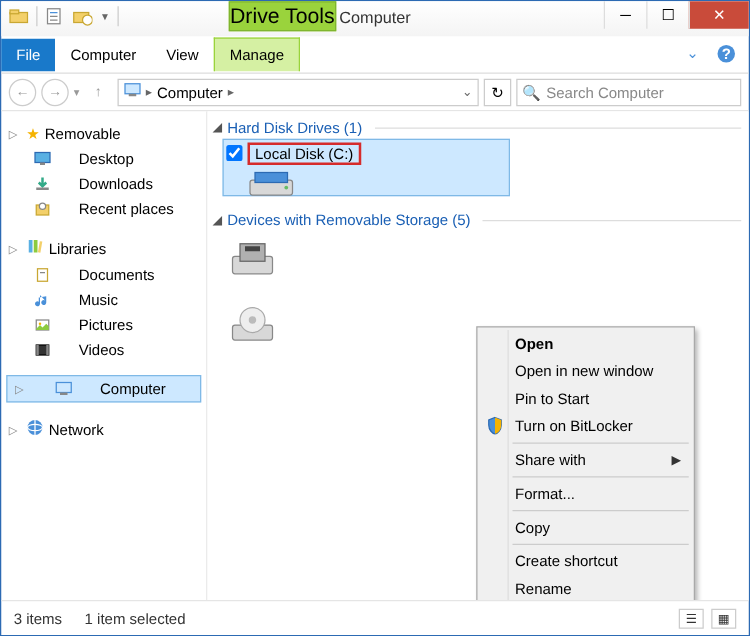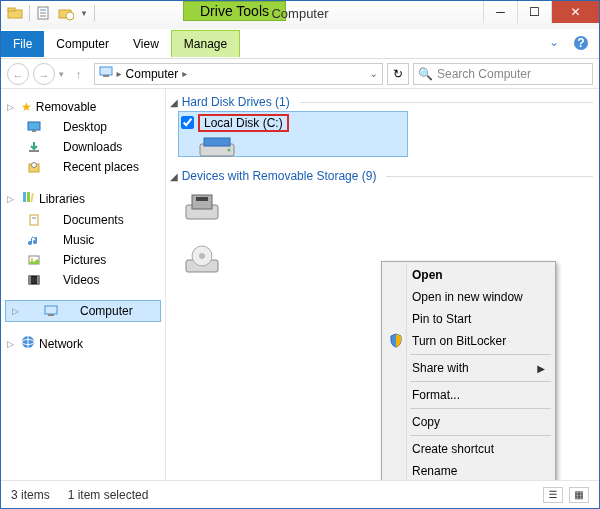--- a/index.html
+++ b/index.html
@@ -4,21 +4,21 @@
 <style>
 * { box-sizing: border-box; margin: 0; padding: 0; font-family: "Segoe UI", Tahoma, sans-serif; font-size: 12px; }
 body { background: #fff; }
 .window { width: 600px; height: 509px; border: 1px solid #2c6ab3; display: flex; flex-direction: column; background: #fff; position: relative; }
 
 
 .titlebar { height: 28px; background: linear-gradient(#fff,#f4f4f4); display: flex; align-items: flex-start; position: relative; }
 .qat { display: flex; gap: 6px; padding: 4px 6px; align-items: center; }
 .qat .ico { width: 16px; height: 16px; display: inline-block; }
 .qat .sep { width: 1px; height: 16px; background: #ccc; }
-.tool-context { position: absolute; left: 182px; top: 0; background: #9ad33c; padding: 1px 16px; font-size: 14px; border: 1px solid #7fb52e; }
+.tool-context { position: absolute; left: 182px; top: 0; background: #9ad33c; padding: 1px 0; font-size: 17px; border: 1px solid #7fb52e; }
 .title-text { position: absolute; left: 50%; top: 5px; transform: translateX(-50%); font-size: 13px; color: #333; }
 .win-controls { position: absolute; right: 0; top: 0; display: flex; }
 .win-btn { width: 34px; height: 22px; display: flex; align-items: center; justify-content: center; font-size: 12px; border-left: 1px solid #ddd; }
 .win-btn.close { background: #c94b3a; color: #fff; width: 48px; }
 
 
 .ribbon { height: 30px; display: flex; align-items: center; border-bottom: 1px solid #ddd; padding-right: 8px; }
 .tab { padding: 6px 12px; font-size: 12px; }
 .tab.file { background: #1979ca; color: #fff; }
 .tab.active { background: #d5f0a3; border: 1px solid #9ad33c; border-bottom: none; }
@@ -264,21 +264,21 @@
           <svg class="drive-ico" width="38" height="26">
               <rect x="2" y="10" width="34" height="12" rx="2" fill="#d8d8d8" stroke="#888"></rect>
               <rect x="6" y="4" width="26" height="8" fill="#4a90d9" stroke="#2c6ab3"></rect>
               <circle cx="31" cy="16" r="1.5" fill="#6b6"></circle>
             </svg>
         </div>
       </div>
 
       <div class="group-header" style="margin-top:6px;">
         <span class="arrow">◢</span>
-        <span>Devices with Removable Storage (9)</span>
+        <span>Devices with Removable Storage (5)</span>
         <span class="line"></span>
       </div>
 
       <div class="device-row">
         <span><svg width="40" height="36">
               <rect x="4" y="16" width="32" height="14" rx="2" fill="#d8d8d8" stroke="#888"></rect>
               <rect x="10" y="6" width="20" height="14" fill="#b0b0b0" stroke="#666"></rect>
               <rect x="14" y="8" width="12" height="4" fill="#444"></rect>
             </svg></span>
       </div>

